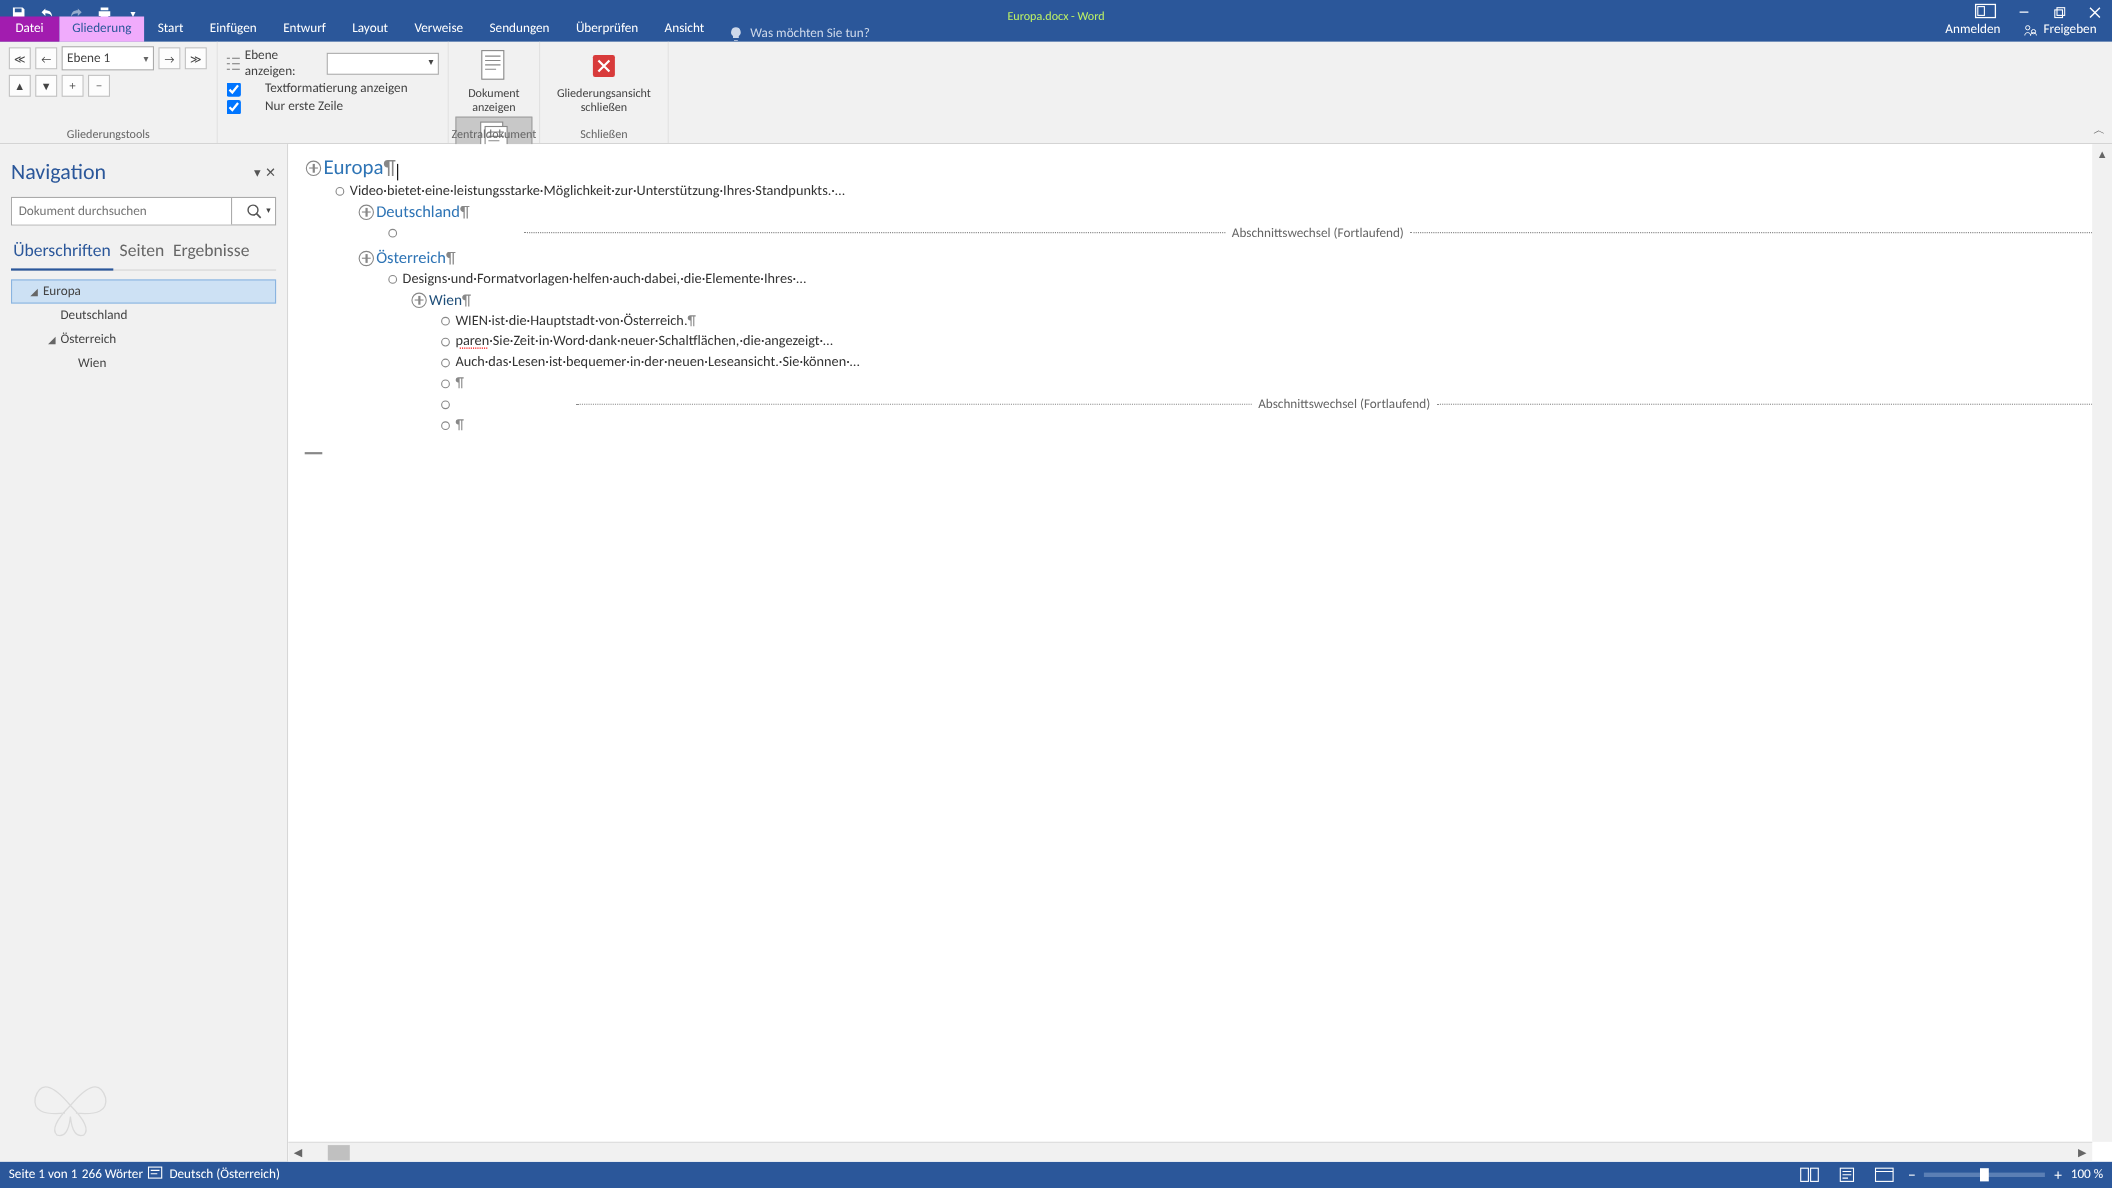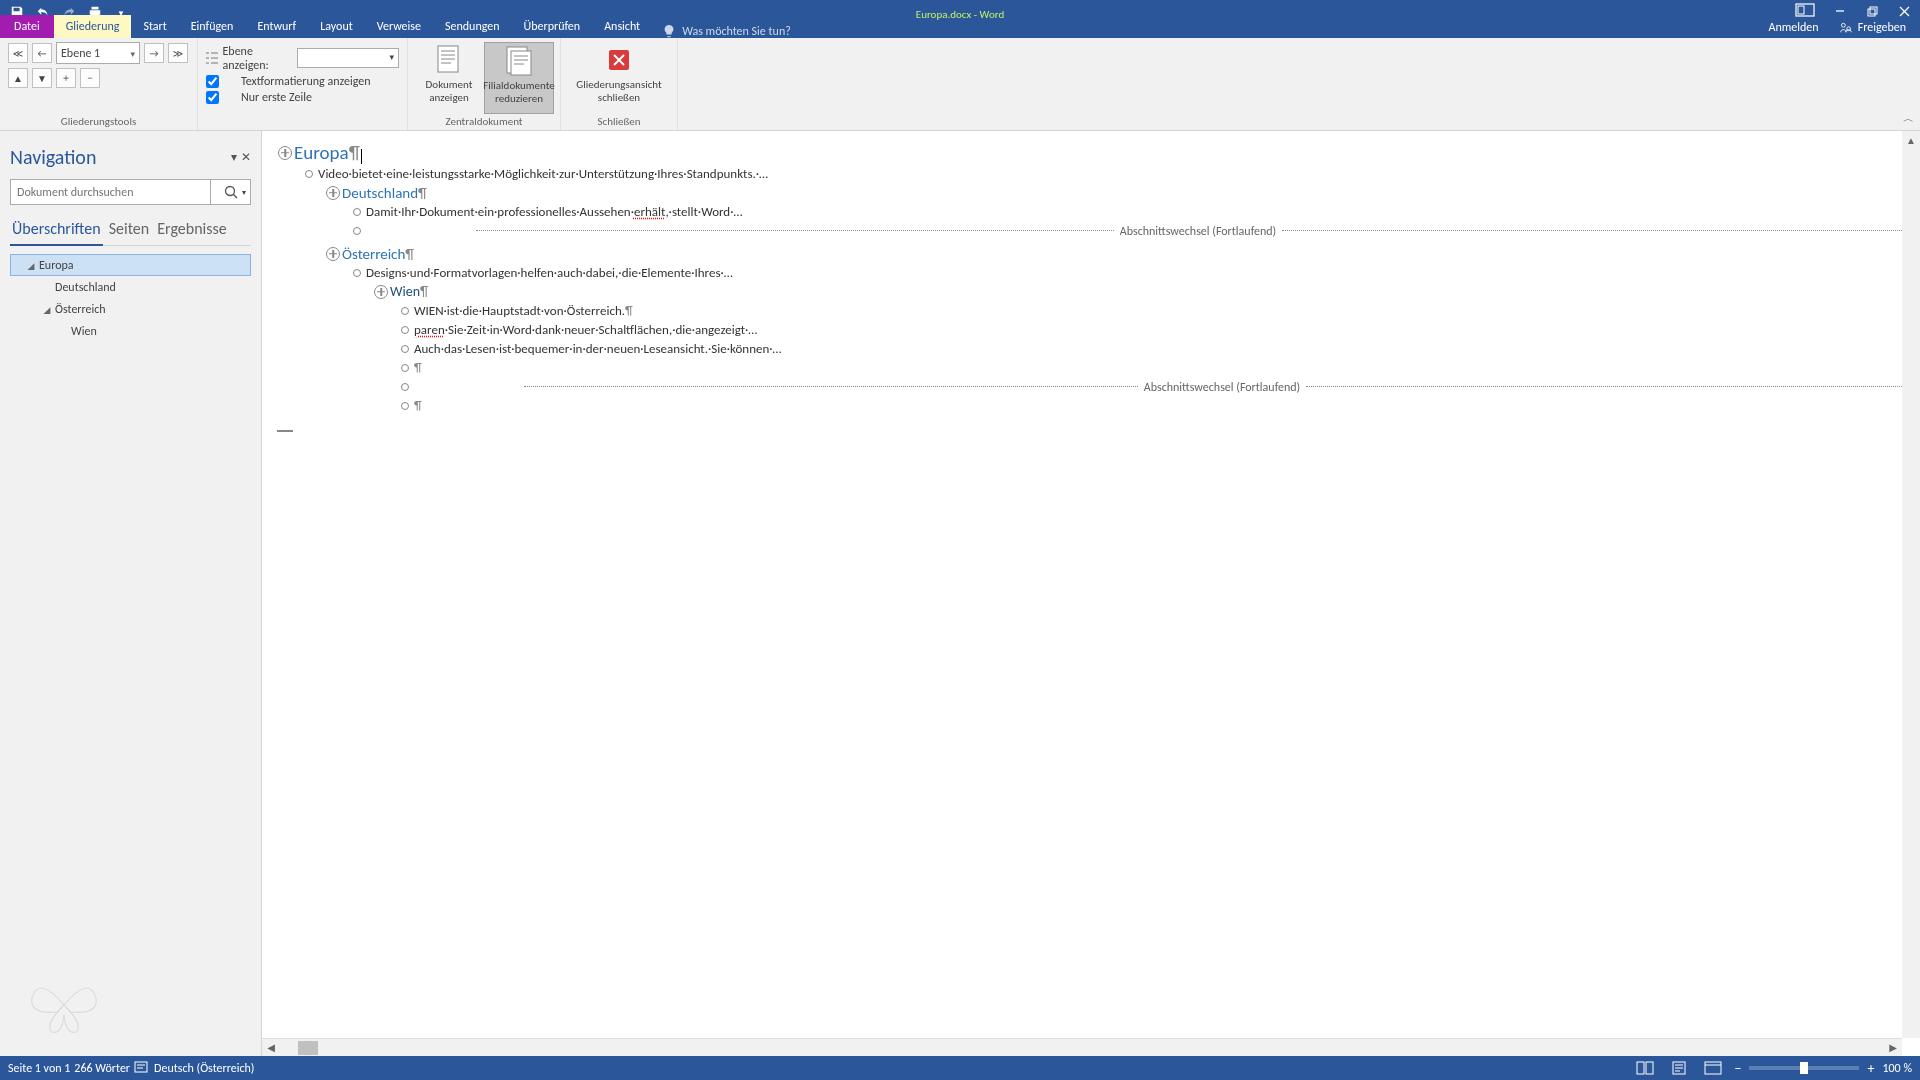--- a/index.html
+++ b/index.html
@@ -12,21 +12,21 @@
 .qat-btn svg { fill: #fff; }
 .title-text { position: absolute; left: 50%; transform: translateX(-50%); top: 8px; font-size: 11px; color: #bef264; }
 .win-controls { position: absolute; right: 0; top: 0; display: flex; }
 .win-btn { width: 32px; height: 22px; display: flex; align-items: center; justify-content: center; cursor: pointer; }
 .win-btn.close { background: none; }
 .special-icon { position: absolute; right: 105px; top: 3px; width: 20px; height: 16px; }
 
 
 .tab-strip { position: absolute; bottom: 0; left: 0; right: 0; height: 24px; display: flex; align-items: flex-end; }
 .tab { padding: 4px 12px 5px 12px; font-size: 12px; color: #fff; cursor: pointer; }
-.tab.active { background: #fef9c3; color: #2b579a; margin-top: 24px; }
+.tab.active { background: #f0abfc; color: #2b579a; margin-top: 24px; }
 .tab.file { background: #a21caf; color: #fff; font-weight: normal; padding: 4px 14px 5px 14px; }
 .tell-me { display: flex; align-items: center; padding: 0 10px; color: #cdd8ea; gap: 6px; }
 .tell-me svg { width: 14px; height: 14px; }
 .right-tabs { position: absolute; right: 4px; bottom: 0; display: flex; align-items: center; }
 .right-tab { padding: 4px 10px; color: #fff; cursor: pointer; display: flex; align-items: center; gap: 5px; }
 
 
 .ribbon { background: #f1f1f1; height: 93px; border-bottom: 1px solid #d4d4d4; display: flex; position: relative; }
 .ribbon-group { border-right: 1px solid #e1e1e1; padding: 4px 8px 2px 8px; display: flex; flex-direction: column; position: relative; }
 .group-label { position: absolute; bottom: 2px; left: 0; right: 0; text-align: center; font-size: 11px; color: #666; }
@@ -228,21 +228,21 @@
     <label class="chk">
         <input type="checkbox" checked="" style="">
         <span>Textformatierung anzeigen</span>
       </label>
     <label class="chk">
         <input type="checkbox" checked="" style="">
         <span>Nur erste Zeile</span>
       </label>
   </div>
 
-  <div class="ribbon-group" style="display:flex;flex-direction:row;padding:4px 6px 16px 6px">
+  <div class="ribbon-group" style="display:flex;flex-direction:column;padding:4px 6px 16px 6px">
     <div class="big-btn">
       <div class="big-icon">
           <svg width="26" height="30">
             <rect x="2" y="1" width="20" height="26" fill="#fff" stroke="#888"></rect>
             <path d="M5 6h14M5 10h14M5 14h14M5 18h10" stroke="#888"></path>
           </svg>
         </div>
       <span>Dokument anzeigen</span>
     </div>
     <div class="big-btn highlighted">
@@ -338,26 +338,20 @@
           <span class="body-text">Video·bietet·eine·leistungsstarke·Möglichkeit·zur·Unterstützung·Ihres·Standpunkts.·…</span>
         </div>
 
       <div class="oline">
           <span class="obullet ind2">
             <span class="oplus"></span>
           </span>
           <span class="heading2"><span>Deutschland</span><span class="para-mark">¶</span></span>
         </div>
 
-      <div class="oline">
-          <span class="obullet ind3">
-            <span class="ocirc"></span>
-          </span>
-          <span class="body-text"><span>Damit·Ihr·Dokument·ein·professionelles·Aussehen·</span><span class="dotted-under">erhält</span><span>,·stellt·Word·…</span></span>
-        </div>
 
       <div class="oline">
           <span class="obullet ind3">
             <span class="ocirc"></span>
           </span>
         <div class="section-break" style="flex:1">
             <div class="dots"></div>
             <span class="label">Abschnittswechsel (Fortlaufend)</span>
             <div class="dots"></div>
           </div>

